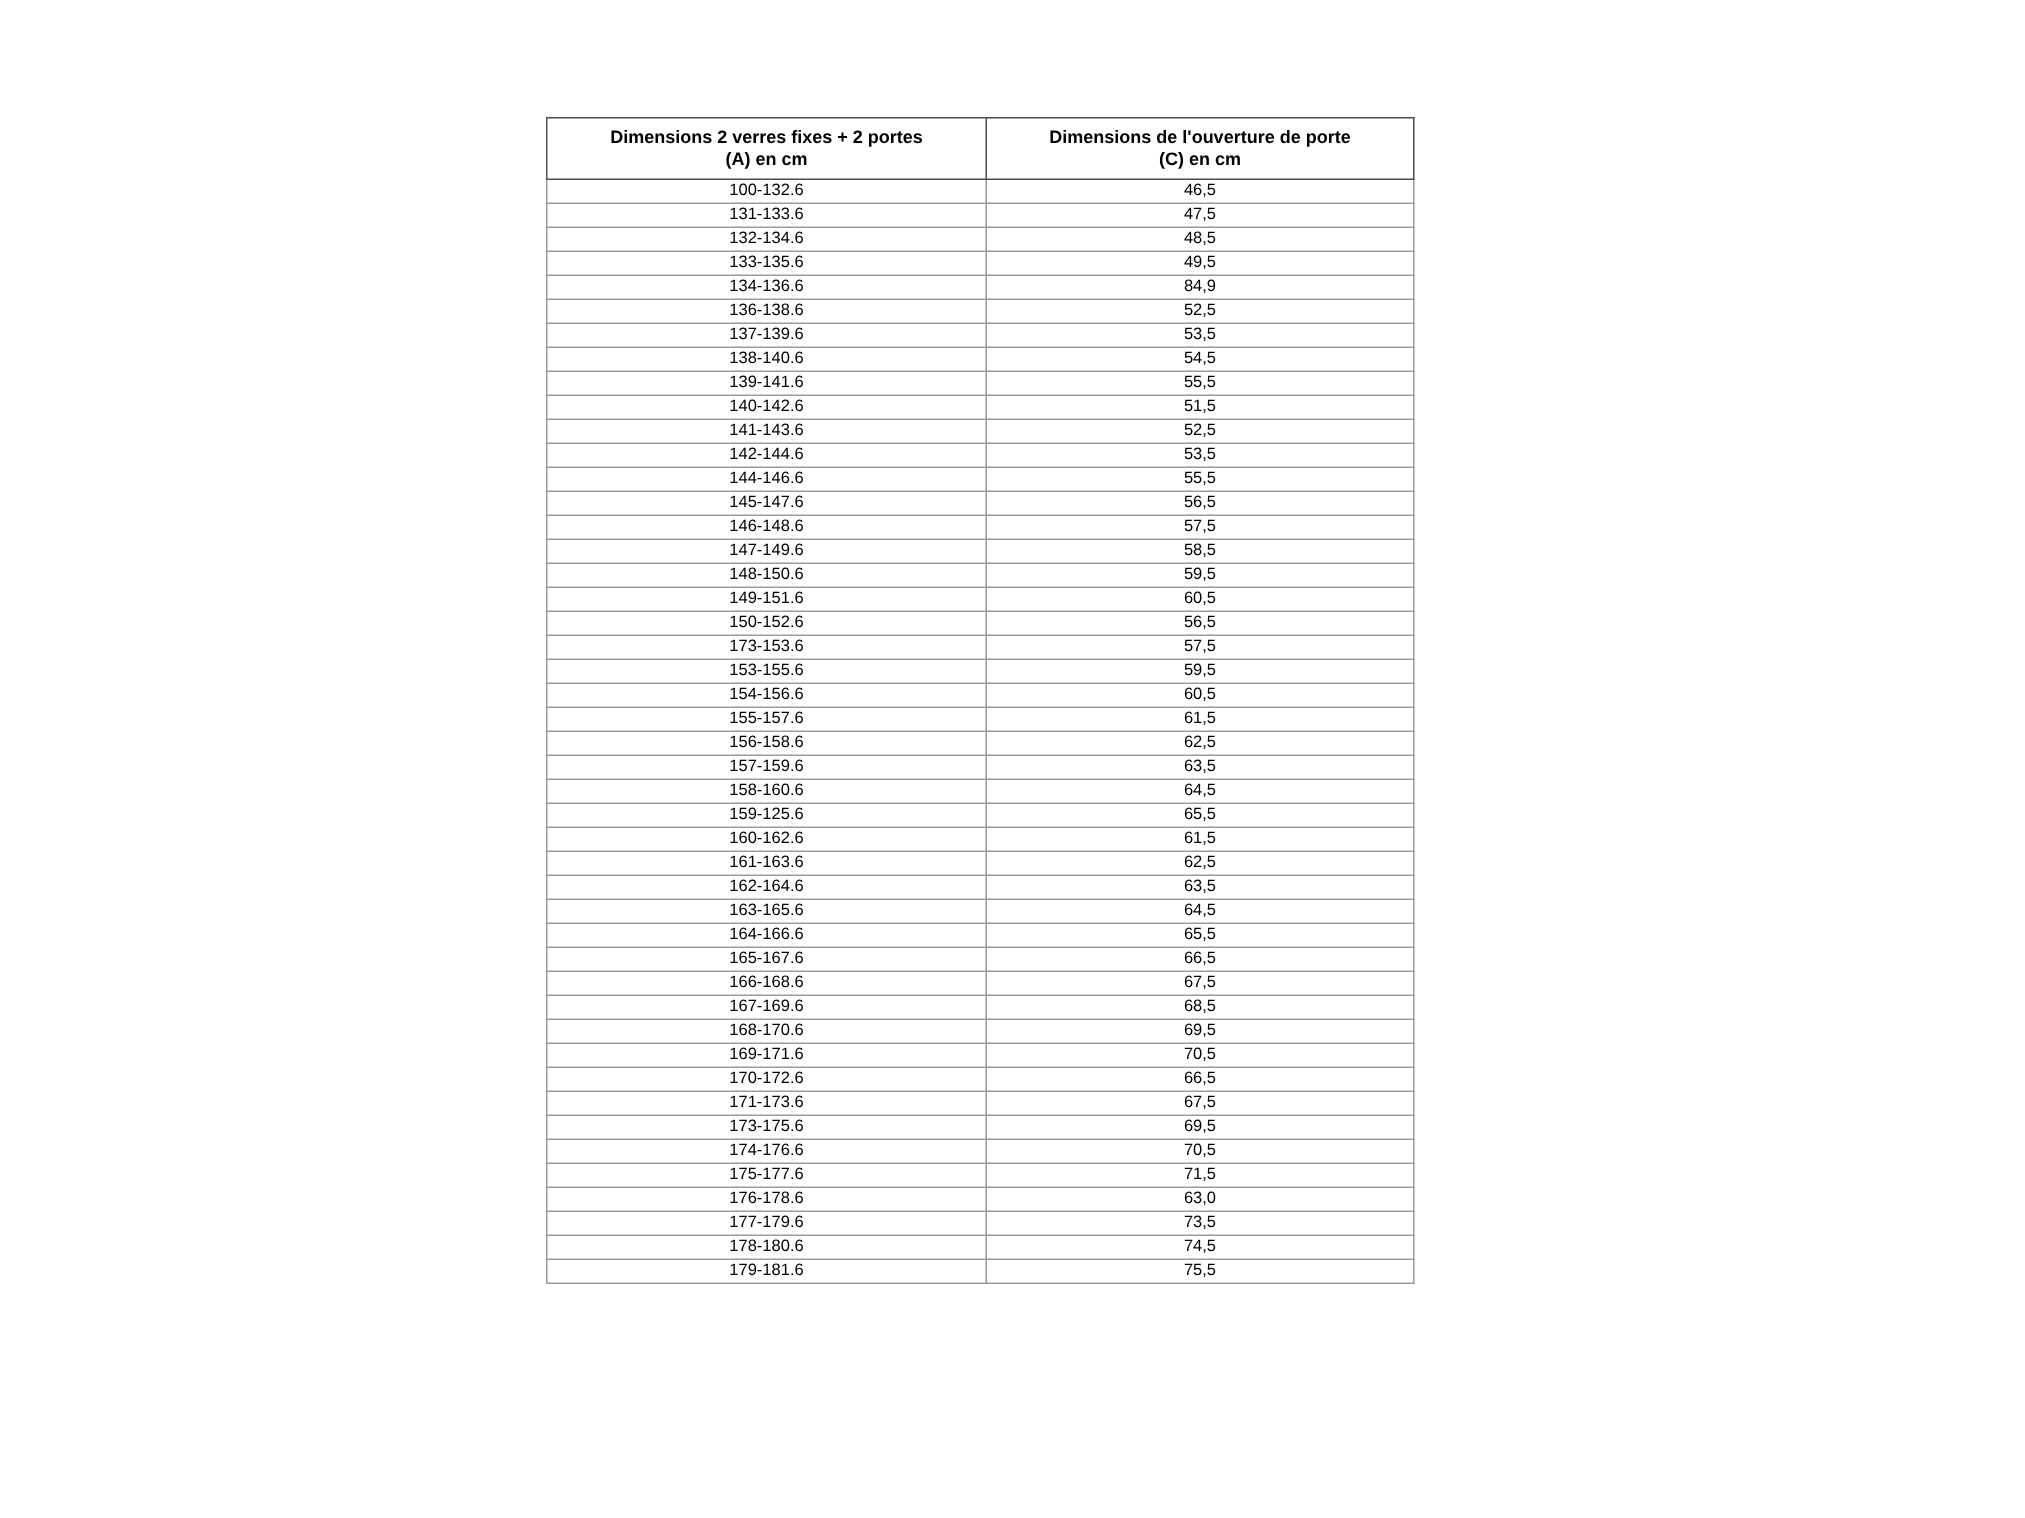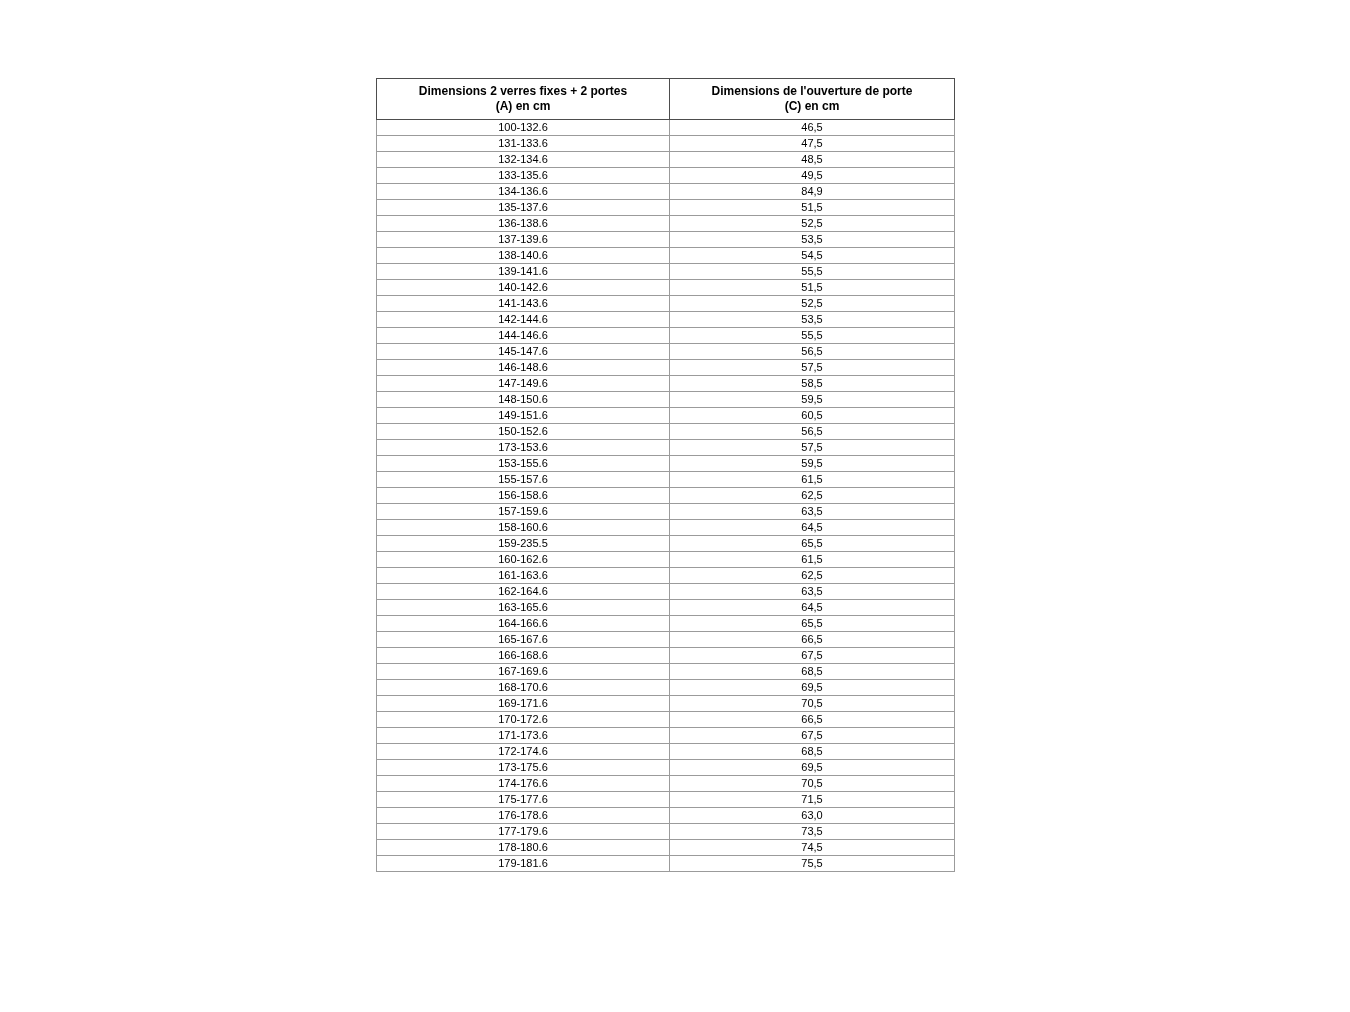--- a/index.html
+++ b/index.html
@@ -9,21 +9,21 @@
   }
   body {
     width: 1350px;
     height: 1012px;
     position: relative;
     font-family: "Liberation Sans", sans-serif;
     color: #000000;
   }
   .table-wrap {
     position: absolute;
-    left: 376px;
+    left: 364px;
     top: 78px;
   }
   table.dim-table {
     border-collapse: collapse;
     table-layout: fixed;
     background: #ffffff;
     border: 1px solid #4d4d4d;
   }
   table.dim-table col.col-a { width: 293px; }
   table.dim-table col.col-c { width: 285px; }
@@ -90,24 +90,20 @@
   <tr>
     <td>133-135.6</td>
     <td>49,5</td>
   </tr>
 
   <tr>
     <td>134-136.6</td>
     <td>84,9</td>
   </tr>
 
-  <tr>
-    <td>135-137.6</td>
-    <td>51,5</td>
-  </tr>
 
   <tr>
     <td>136-138.6</td>
     <td>52,5</td>
   </tr>
 
   <tr>
     <td>137-139.6</td>
     <td>53,5</td>
   </tr>
@@ -177,20 +173,24 @@
     <td>173-153.6</td>
     <td>57,5</td>
   </tr>
 
 
   <tr>
     <td>153-155.6</td>
     <td>59,5</td>
   </tr>
 
+  <tr>
+    <td>154-156.6</td>
+    <td>60,5</td>
+  </tr>
 
   <tr>
     <td>155-157.6</td>
     <td>61,5</td>
   </tr>
 
   <tr>
     <td>156-158.6</td>
     <td>62,5</td>
   </tr>
@@ -199,21 +199,21 @@
     <td>157-159.6</td>
     <td>63,5</td>
   </tr>
 
   <tr>
     <td>158-160.6</td>
     <td>64,5</td>
   </tr>
 
   <tr>
-    <td>159-235.5</td>
+    <td>159-125.6</td>
     <td>65,5</td>
   </tr>
 
   <tr>
     <td>160-162.6</td>
     <td>61,5</td>
   </tr>
 
   <tr>
     <td>161-163.6</td>
@@ -263,24 +263,20 @@
   <tr>
     <td>170-172.6</td>
     <td>66,5</td>
   </tr>
 
   <tr>
     <td>171-173.6</td>
     <td>67,5</td>
   </tr>
 
-  <tr>
-    <td>172-174.6</td>
-    <td>68,5</td>
-  </tr>
 
   <tr>
     <td>173-175.6</td>
     <td>69,5</td>
   </tr>
 
   <tr>
     <td>174-176.6</td>
     <td>70,5</td>
   </tr>

